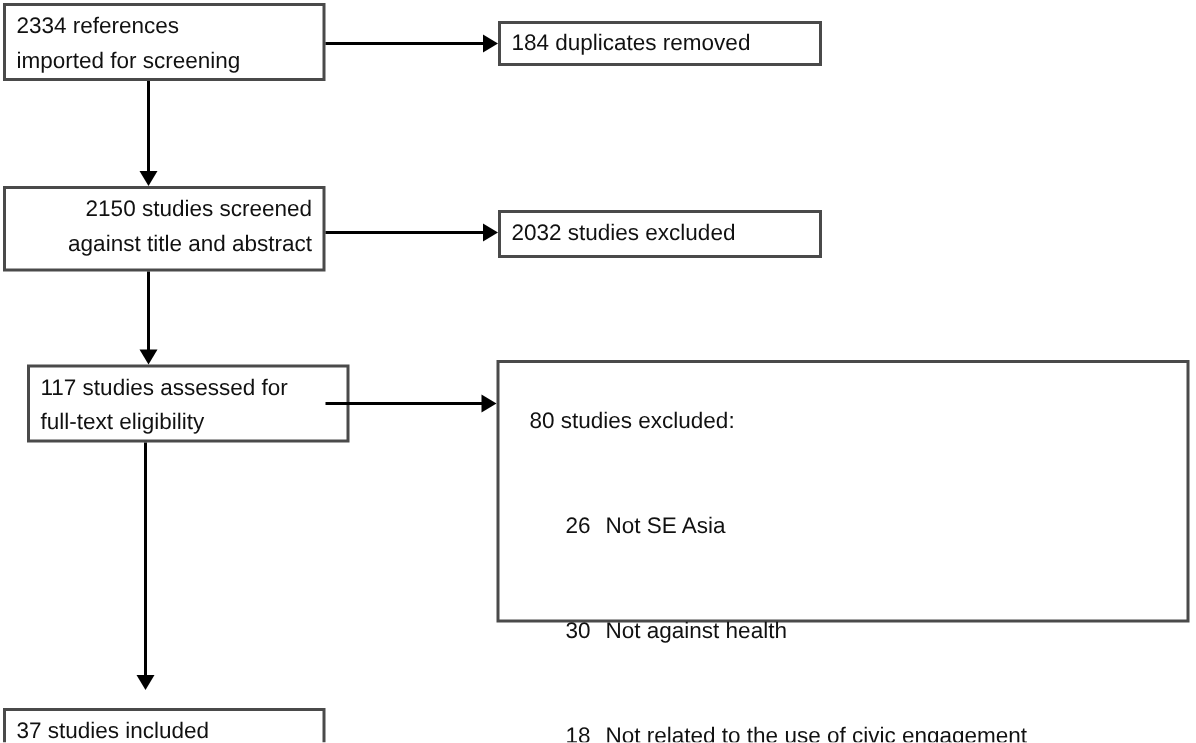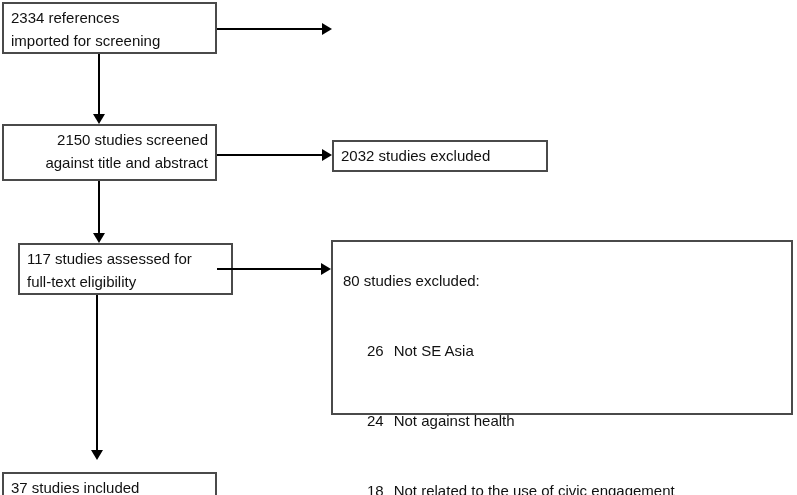--- a/index.html
+++ b/index.html
@@ -24,21 +24,21 @@
     white-space: pre-line;
   }
   .box.vcenter { display: flex; align-items: center; white-space: pre-line; }
 
   
   .box-imported   { left: 2px;   top: 2px;   width: 215px; height: 52px; }
   .box-dups       { left: 332px; top: 14px;  width: 216px; height: 30px; }
   .box-screened   { left: 2px;   top: 124px; width: 215px; height: 57px; text-align: right; }
   .box-excl1      { left: 332px; top: 140px; width: 216px; height: 32px; text-align: center; }
   .box-fulltext   { left: 18px;   top: 243px; width: 215px; height: 52px; }
-  .box-excl2      { left: 331px; top: 240px; width: 462px; height: 175px; padding: 4px 10px; }
+  .box-excl2      { left: 331px; top: 240px; width: 462px; height: 175px; padding: 4px 20px; }
   .box-included   { left: 2px;   top: 472px; width: 215px; height: 32px; }
 
   .reason { margin-left: 24px; max-width: 398px; white-space: pre-line; }
   .reason .count { display: inline-block; margin-right: 10px; }
 
   
   .arr { position: absolute; }
   .arr-v { width: 12px; }
   .arr-v .shaft { position: absolute; left: 5px; top: 0; width: 2px; height: calc(100% - 9px); background: #000; }
   .arr-v .head  { position: absolute; bottom: 0; left: 0; width: 0; height: 0;
@@ -58,36 +58,37 @@
   .arr-fulltext-included { left: 91px;  top: 295px; height: 165px; }
 </style>
 </head>
 <body>
 
 <div class="canvas">
 
   <div class="box box-imported">2334 references
 imported for screening</div>
 
+  <div class="box box-dups vcenter">184 duplicates removed</div>
 
   <div class="box box-screened">2150 studies screened
 against title and abstract</div>
 
   <div class="box box-excl1 vcenter">2032 studies excluded</div>
 
   <div class="box box-fulltext">117 studies assessed for
 full-text eligibility</div>
 
   <div class="box box-excl2">
     <div>80 studies excluded:</div>
     <div class="reason">
       <span class="count">26</span><span>Not SE Asia</span>
     </div>
     <div class="reason">
-      <span class="count">24</span><span>Not against health</span>
+      <span class="count">30</span><span>Not against health</span>
     </div>
     <div class="reason">
       <span class="count">18</span><span>Not related to the use of civic engagement
 approaches</span>
     </div>
     
     
   </div>
 
   <div class="box box-included vcenter">37 studies included</div>

